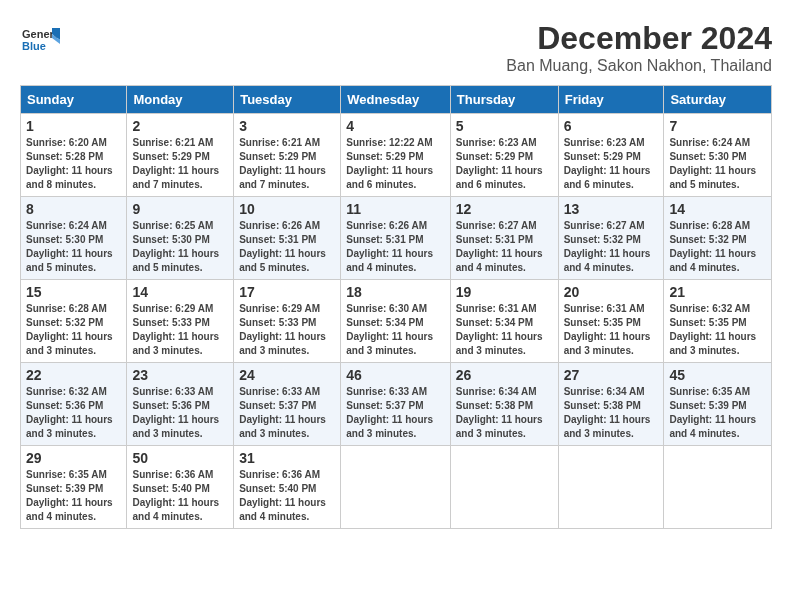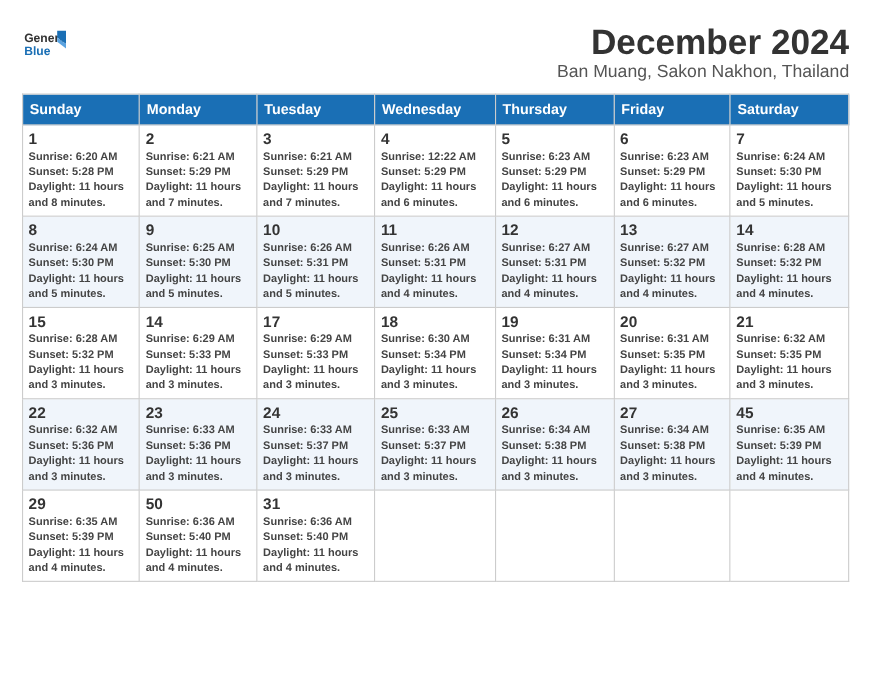--- a/index.html
+++ b/index.html
@@ -307,21 +307,21 @@
       </td>
         <td>
         <span class="day-number">24</span>
         <div class="day-info">
           <span>Sunrise: 6:33 AM</span><br>
           <span>Sunset: 5:37 PM</span><br>
           <span>Daylight: 11 hours and 3 minutes.</span>
         </div>
       </td>
         <td>
-        <span class="day-number">25</span>
+        <span class="day-number">46</span>
         <div class="day-info">
           <span>Sunrise: 6:33 AM</span><br>
           <span>Sunset: 5:37 PM</span><br>
           <span>Daylight: 11 hours and 3 minutes.</span>
         </div>
       </td>
         <td>
         <span class="day-number">26</span>
         <div class="day-info">
           <span>Sunrise: 6:34 AM</span><br>

